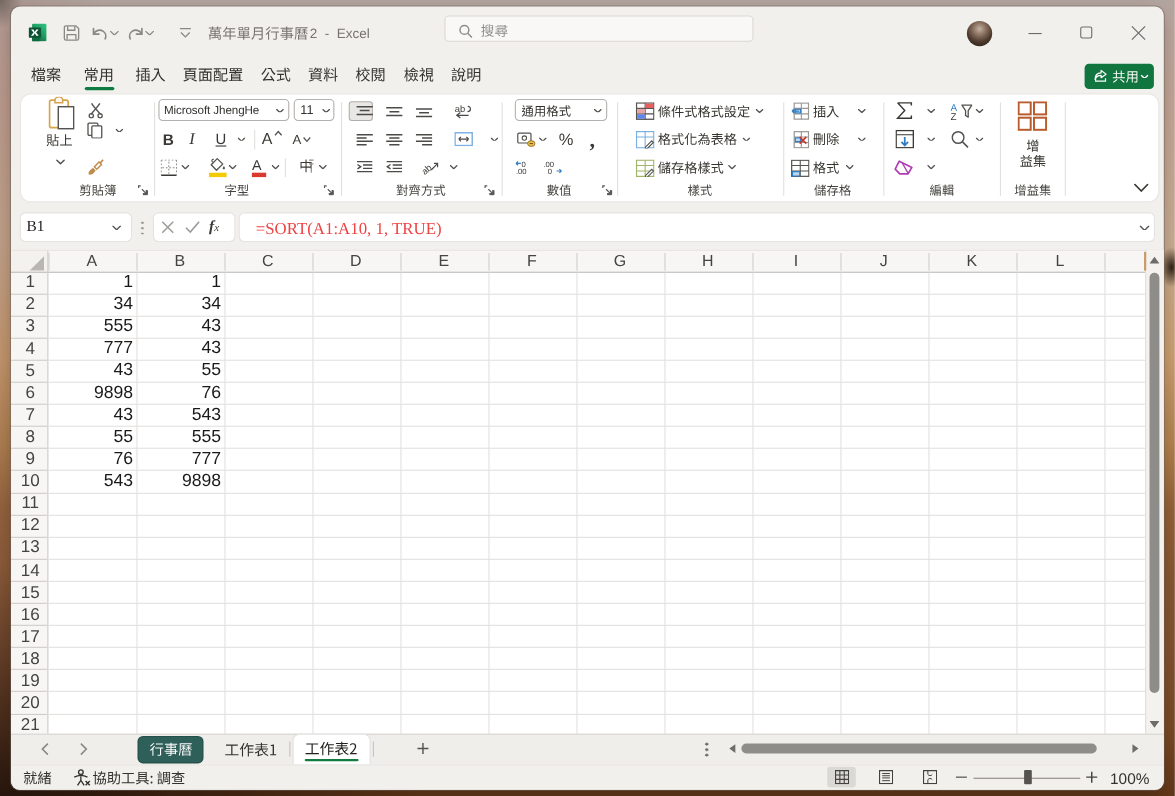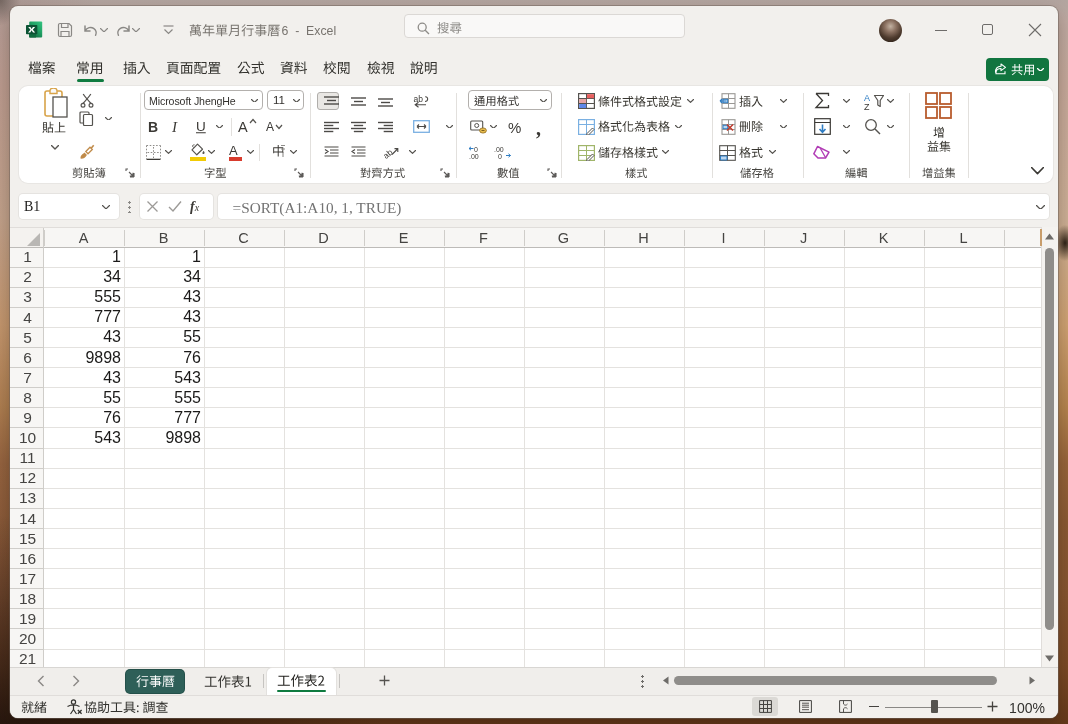--- a/index.html
+++ b/index.html
@@ -128,21 +128,21 @@
     <g transform="translate(0,1160) scale(1,-1)" fill="#77736e">
       <use href="#u842c" x="0"></use>
       <use href="#u5e74" x="1000"></use>
       <use href="#u55ae" x="2000"></use>
       <use href="#u6708" x="3000"></use>
       <use href="#u884c" x="4000"></use>
       <use href="#u4e8b" x="5000"></use>
       <use href="#u66c6" x="6000"></use>
     </g>
   </svg>
-<div style="position:absolute;left:281.5px;top:30.5px;transform:translateY(-50%);font-family:'Liberation Sans',sans-serif;font-size:12.3px;color:#77736e;font-weight:normal;white-space:pre;line-height:1;">6  -  Excel</div>
+<div style="position:absolute;left:281.5px;top:30.5px;transform:translateY(-50%);font-family:'Liberation Sans',sans-serif;font-size:12.3px;color:#77736e;font-weight:normal;white-space:pre;line-height:1;">2  -  Excel</div>
 <div style="position:absolute;left:404px;top:14px;width:281px;height:24px;background:#f9f8f7;border:1px solid #dbd8d5;border-radius:4px"></div>
 <svg class="t" style="left:417px;top:22px" width="13" height="13" viewBox="0 0 13 13">
     <circle cx="5.2" cy="5.2" r="4" fill="none" stroke="#8d8b88" stroke-width="1.3"></circle>
     <path d="M8.2 8.2 L12 12" stroke="#8d8b88" stroke-width="1.3"></path>
   </svg>
 <svg class="t" style="left:437.0px;top:17.8px" width="25.0" height="18.1" viewBox="0 0 2000 1448">
     <g transform="translate(0,1160) scale(1,-1)" fill="#8d8b88">
       <use href="#u641c" x="0"></use>
       <use href="#u5c0b" x="1000"></use>
     </g>
@@ -642,21 +642,21 @@
 <div style="position:absolute;left:128px;top:200px;width:3px;height:13px;background-image:radial-gradient(circle, #8a8885 1.1px, transparent 1.3px);background-size:3px 5px"></div>
 <div style="position:absolute;left:140px;top:194px;width:73px;height:25px;background:#fff;border-radius:4px;box-shadow:0 0 0 1px #e5e3e0"></div>
 <svg class="t" style="left:146px;top:200px" width="13" height="13" viewBox="0 0 13 13">
     <path d="M1.5 1.5 L11.5 11.5 M11.5 1.5 L1.5 11.5" stroke="#9c9a97" stroke-width="1.3"></path>
   </svg>
 <svg class="t" style="left:168px;top:200px" width="14" height="13" viewBox="0 0 14 13">
     <path d="M1 7 L5 11 L13 1.5" fill="none" stroke="#9c9a97" stroke-width="1.4"></path>
   </svg>
 <div style="position:absolute;left:190px;top:207px;transform:translateY(-50%);font-family:'Liberation Serif',serif;font-size:14px;color:#3b3935;font-weight:normal;white-space:pre;line-height:1;"><i><b>f</b></i><i style="font-size:10px">x</i></div>
 <div style="position:absolute;left:218px;top:194px;width:831px;height:25px;background:#fff;border-radius:4px;box-shadow:0 0 0 1px #e5e3e0"></div>
-<div style="position:absolute;left:232.5px;top:207.5px;transform:translateY(-50%);font-family:'Liberation Serif',serif;font-size:15.3px;color:#737373;font-weight:normal;white-space:pre;line-height:1;">=SORT(A1:A10, 1, TRUE)</div>
+<div style="position:absolute;left:232.5px;top:207.5px;transform:translateY(-50%);font-family:'Liberation Serif',serif;font-size:15.3px;color:#ef4444;font-weight:normal;white-space:pre;line-height:1;">=SORT(A1:A10, 1, TRUE)</div>
 <svg class="t" style="left:1035.5px;top:204.525px" width="9" height="4.95" viewBox="0 0 9 4.95">
     <path d="M0.5 0.5 L4.5 4.45 L8.5 0.5" fill="none" stroke="#55534f" stroke-width="1.3" stroke-linecap="round" stroke-linejoin="round"></path>
   </svg>
 <div style="position:absolute;left:10px;top:227px;width:1031px;height:440px;background:#fff"></div>
 <div style="position:absolute;left:10px;top:227px;width:1048px;height:1px;background:#e0ddda"></div>
 <div style="position:absolute;left:10px;top:228px;width:33.5px;height:20px;background:#f4f2ef"></div>
 <svg class="t" style="left:26px;top:232px" width="15" height="15" viewBox="0 0 15 15">
     <path d="M14 1 L14 14 L1 14 Z" fill="#b9b7b4"></path>
   </svg>
 <div style="position:absolute;left:43.5px;top:228px;width:997.5px;height:19px;background:#f7f6f4"></div>

